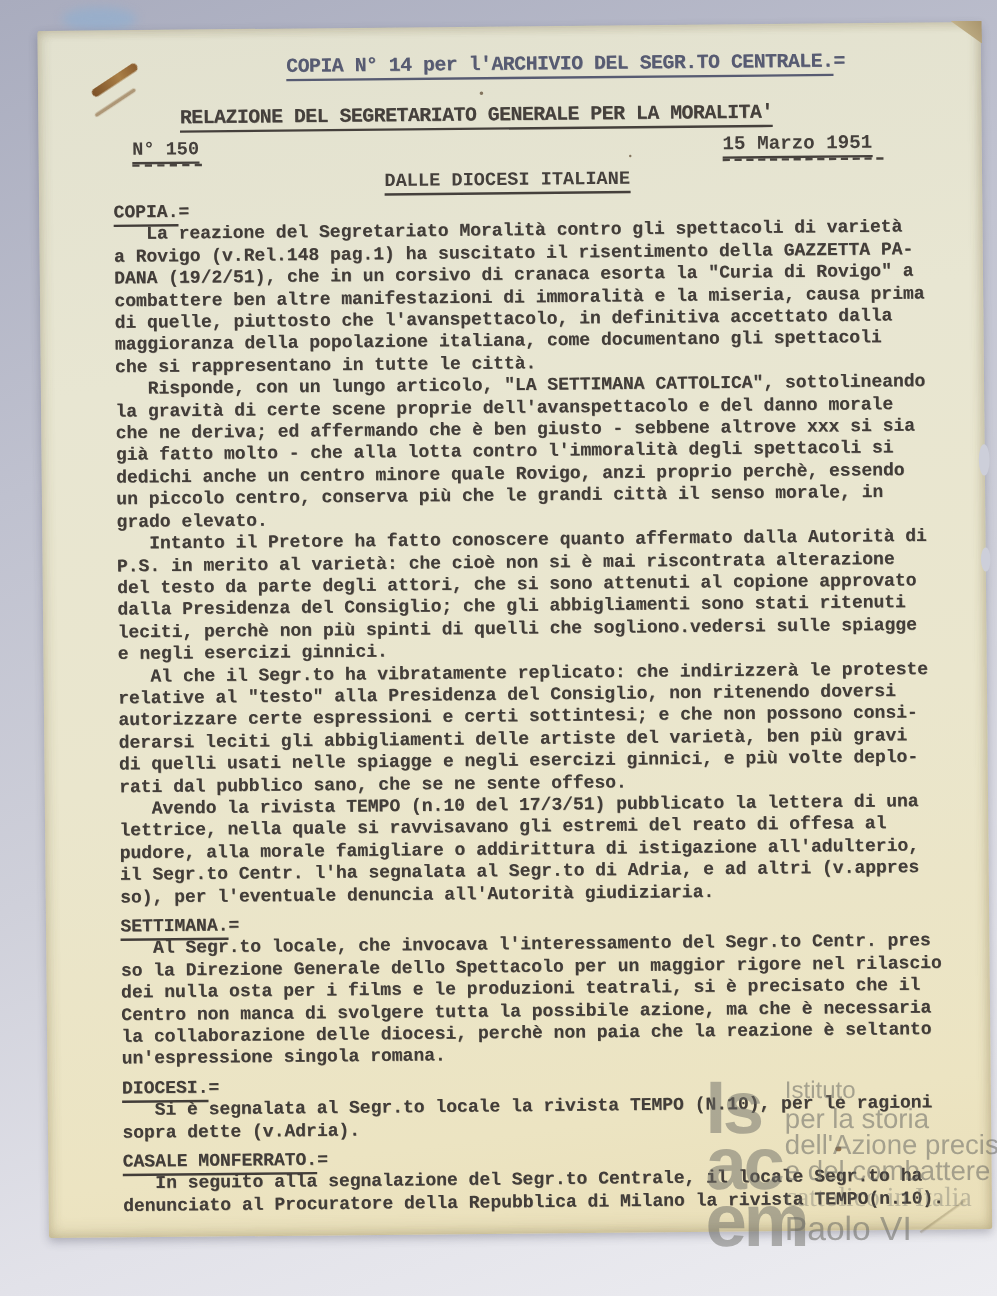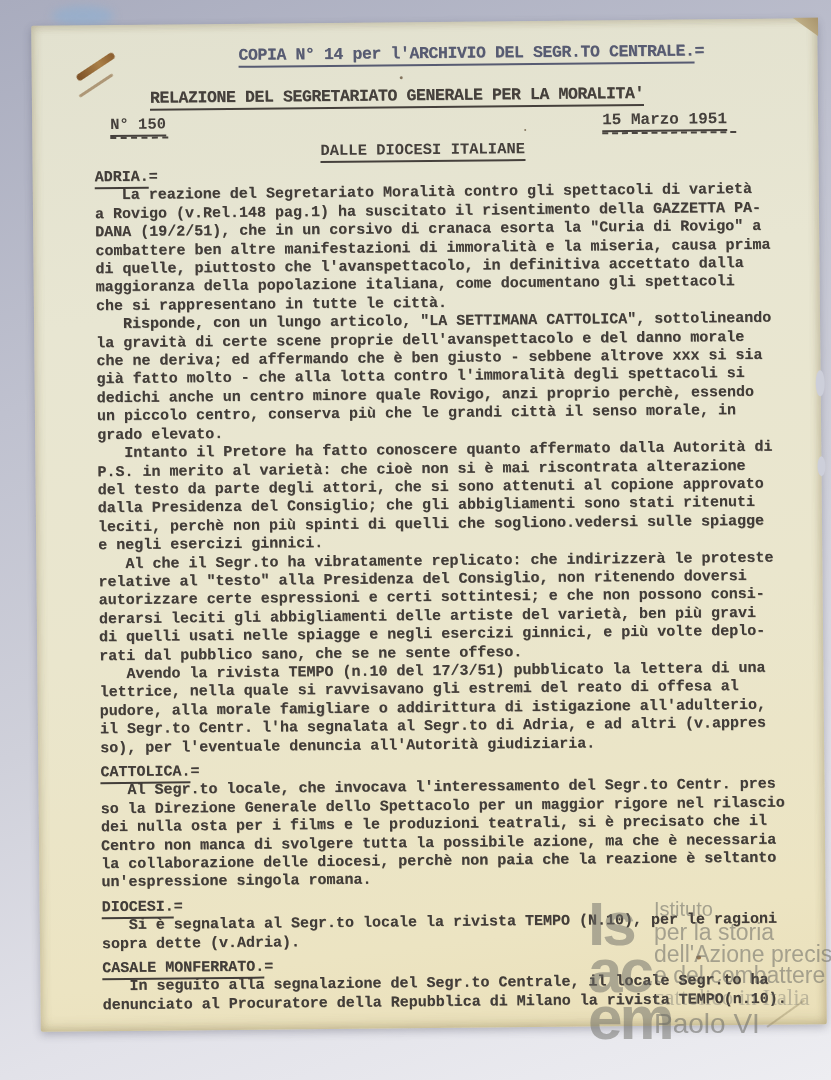--- a/index.html
+++ b/index.html
@@ -114,21 +114,21 @@
 
     <div class="report-date">
       <span class="u">15 Marzo 1951</span>
       <div class="dashes"></div>
     </div>
 
     <div class="hdr subtitle"><span class="u">DALLE DIOCESI ITALIANE</span></div>
 
     <div class="doc-body" id="doc-body">
         <div class="section">
-          <div class="sec-h"><span class="u">ADRIA.</span>=</div>
+          <div class="sec-h"><span class="u">COPIA.</span>=</div>
           <div class="para">
             <div class="line">   La reazione del Segretariato Moralità contro gli spettacoli di varietà</div>
             <div class="line">a Rovigo (v.Rel.148 pag.1) ha suscitato il risentimento della GAZZETTA PA-</div>
             <div class="line">DANA (19/2/51), che in un corsivo di cranaca esorta la "Curia di Rovigo" a</div>
             <div class="line">combattere ben altre manifestazioni di immoralità e la miseria, causa prima</div>
             <div class="line">di quelle, piuttosto che l'avanspettacolo, in definitiva accettato dalla</div>
             <div class="line">maggioranza della popolazione italiana, come documentano gli spettacoli</div>
             <div class="line">che si rappresentano in tutte le città.</div>
           </div>
           <div class="para">
@@ -158,21 +158,21 @@
           </div>
           <div class="para">
             <div class="line">   Avendo la rivista TEMPO (n.10 del 17/3/51) pubblicato la lettera di una</div>
             <div class="line">lettrice, nella quale si ravvisavano gli estremi del reato di offesa al</div>
             <div class="line">pudore, alla morale famigliare o addirittura di istigazione all'adulterio,</div>
             <div class="line">il Segr.to Centr. l'ha segnalata al Segr.to di Adria, e ad altri (v.appres</div>
             <div class="line">so), per l'eventuale denuncia all'Autorità giudiziaria.</div>
           </div>
         </div>
         <div class="section">
-          <div class="sec-h"><span class="u">CATTOLICA.</span>=</div>
+          <div class="sec-h"><span class="u">SETTIMANA.</span>=</div>
           <div class="para">
             <div class="line">   Al Segr.to locale, che invocava l'interessamento del Segr.to Centr. pres</div>
             <div class="line">so la Direzione Generale dello Spettacolo per un maggior rigore nel rilascio</div>
             <div class="line">dei nulla osta per i films e le produzioni teatrali, si è precisato che il</div>
             <div class="line">Centro non manca di svolgere tutta la possibile azione, ma che è necessaria</div>
             <div class="line">la collaborazione delle diocesi, perchè non paia che la reazione è seltanto</div>
             <div class="line">un'espressione singola romana.</div>
           </div>
         </div>
         <div class="section">

